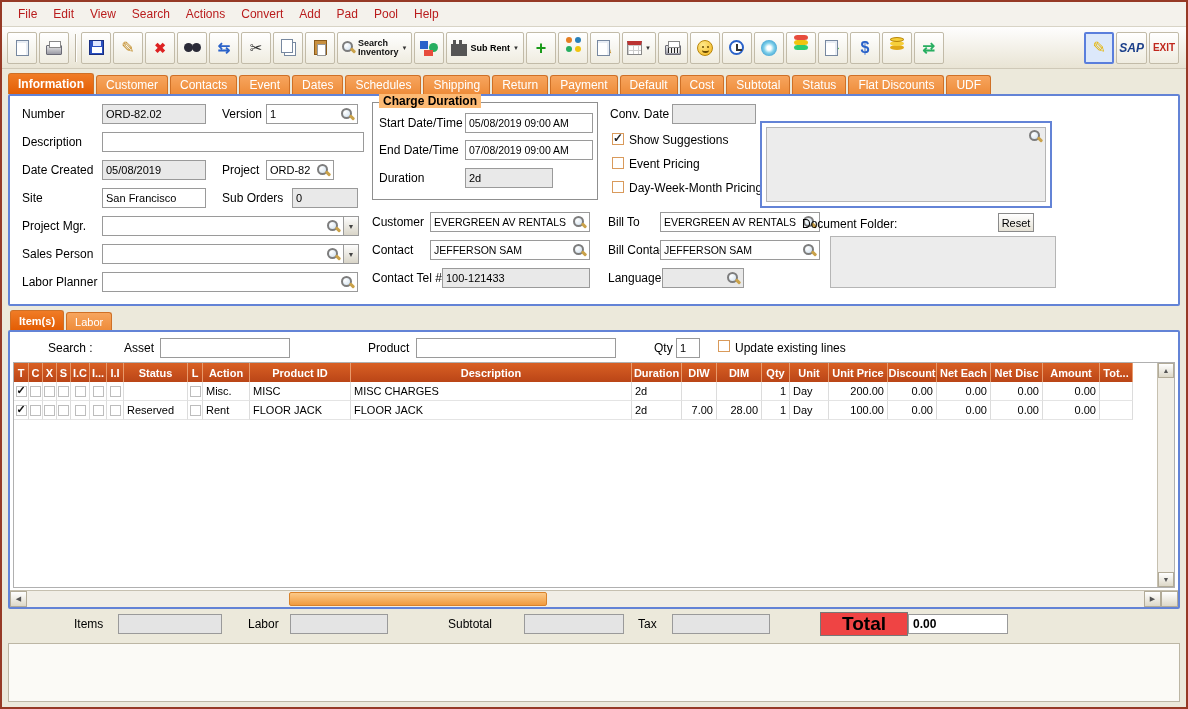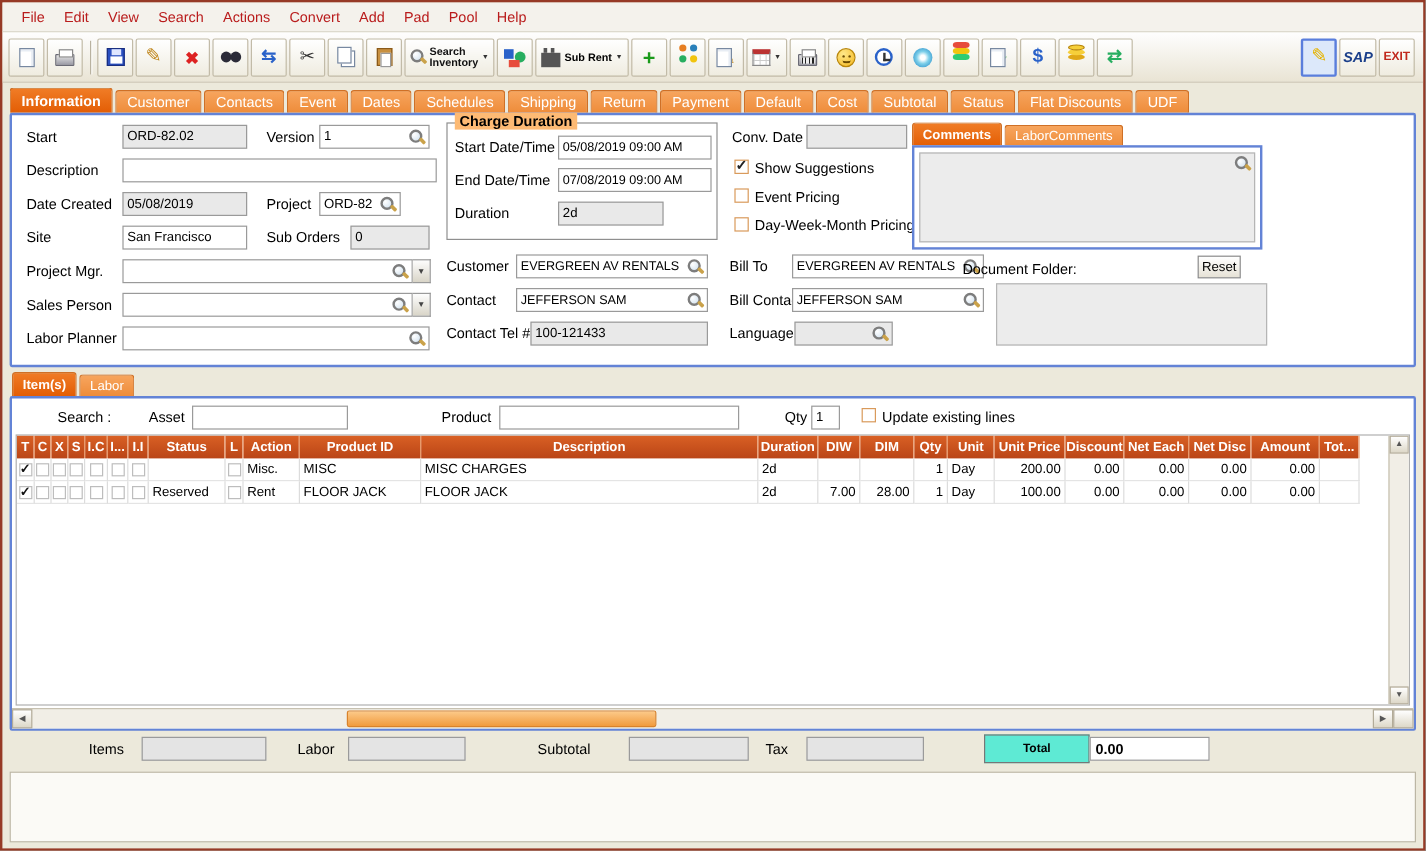--- a/index.html
+++ b/index.html
@@ -124,22 +124,22 @@
   .hscroll { position:absolute; left:0; right:0; bottom:0; height:17px; background:#f1eee6; border-top:1px solid #c6c0b0; display:flex; }
   .hscroll .sbtn { width:17px; height:16px; background:linear-gradient(#fff,#ddd8c8); border:1px solid #b2ab98;
                    display:flex; align-items:center; justify-content:center; font-size:7px; color:#555; flex:none; }
   .htrack { flex:1; position:relative; }
   .hthumb { position:absolute; top:1px; height:14px; border:1px solid #d9822a; border-radius:2px;
             background:linear-gradient(180deg,#fcc988,#f19b3e); }
 
   
   .totalsbar { height:30px; position:relative; flex:none; }
   .tfield { position:absolute; height:20px; background:#e4e4e4; border:1px solid #9a9a9a; }
-  .totalbox { position:absolute; height:24px; background:#5eead4; border:1px solid #777; display:flex; align-items:center; justify-content:center;
-              font-size:10px; font-weight:bold; }
+  .totalbox { position:absolute; height:24px; background:#ef4444; border:1px solid #777; display:flex; align-items:center; justify-content:center;
+              font-size:19px; font-weight:bold; }
   .totalval { position:absolute; height:20px; background:#fff; border:1px solid #9a9a9a; font-size:12px; font-weight:bold;
               display:flex; align-items:center; padding:0 4px; }
 
   .statusbar { flex:1; margin:4px 6px 5px 6px; background:#fbfaf6; border:1px solid #bcb6a4; }
 </style>
 </head>
 <body>
 
 <div class="window">
 
@@ -276,21 +276,21 @@
     <span class="tab">Payment</span>
     <span class="tab">Default</span>
     <span class="tab">Cost</span>
     <span class="tab">Subtotal</span>
     <span class="tab">Status</span>
     <span class="tab">Flat Discounts</span>
     <span class="tab">UDF</span>
   </div>
 
   <div class="panel infopanel">
-    <span class="lbl" style="left:12px;top:11px">Start</span>
+    <span class="lbl" style="left:12px;top:11px">Number</span>
     <div class="inp ro" style="left:92px;top:8px;width:104px">ORD-82.02</div>
     <span class="lbl" style="left:212px;top:11px">Version</span>
     <div class="inp" style="left:256px;top:8px;width:92px">
       <span class="txt">1</span>
       <span class="mag"></span>
     </div>
 
     <span class="lbl" style="left:12px;top:39px">Description</span>
     <div class="inp" style="left:92px;top:36px;width:262px"></div>
 
@@ -370,24 +370,20 @@
     </div>
 
     <span class="lbl" style="left:362px;top:175px">Contact Tel #</span>
     <div class="inp ro" style="left:432px;top:172px;width:148px">100-121433</div>
     <span class="lbl" style="left:598px;top:175px">Language</span>
     <div class="inp ro" style="left:652px;top:172px;width:82px">
       <span class="txt"></span>
       <span class="mag"></span>
     </div>
 
-    <div class="minitabs" style="left:750px;top:6px">
-      <span class="minitab active">Comments</span>
-      <span class="minitab">LaborComments</span>
-    </div>
     <div style="position:absolute;left:750px;top:25px;width:292px;height:87px;border:2px solid #6383d6;background:#fff;">
       <div class="grayarea" style="left:4px;top:4px;right:4px;bottom:4px"></div>
       <span class="mag" style="position:absolute;right:8px;top:7px"></span>
     </div>
 
     <span class="lbl" style="left:792px;top:121px">Document Folder:</span>
     <div class="resetbtn" style="left:988px;top:117px;width:36px">Reset</div>
     <div class="grayarea" style="left:820px;top:140px;width:226px;height:52px"></div>
   </div>
 

